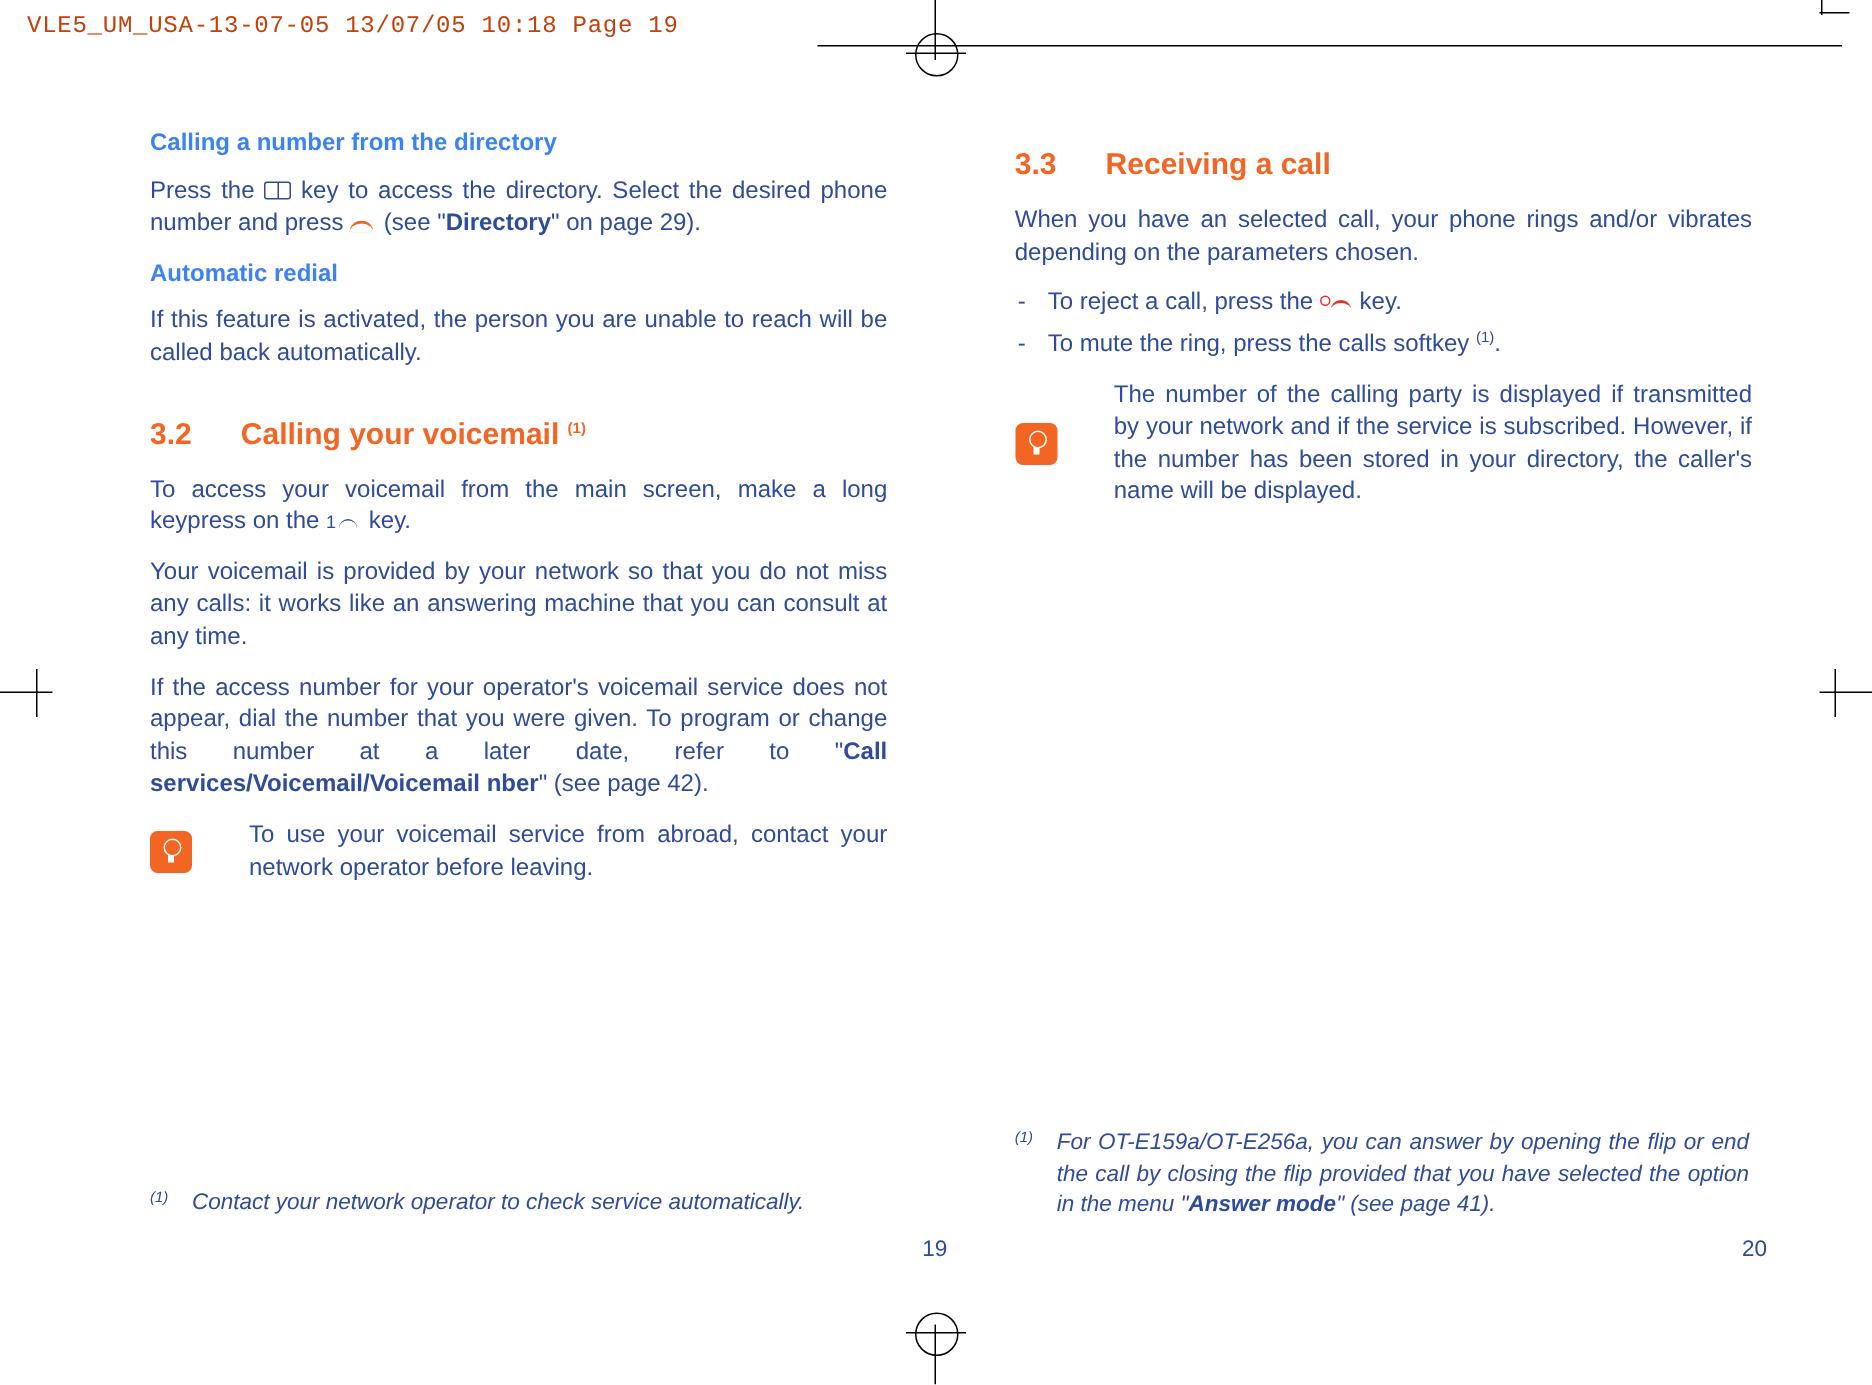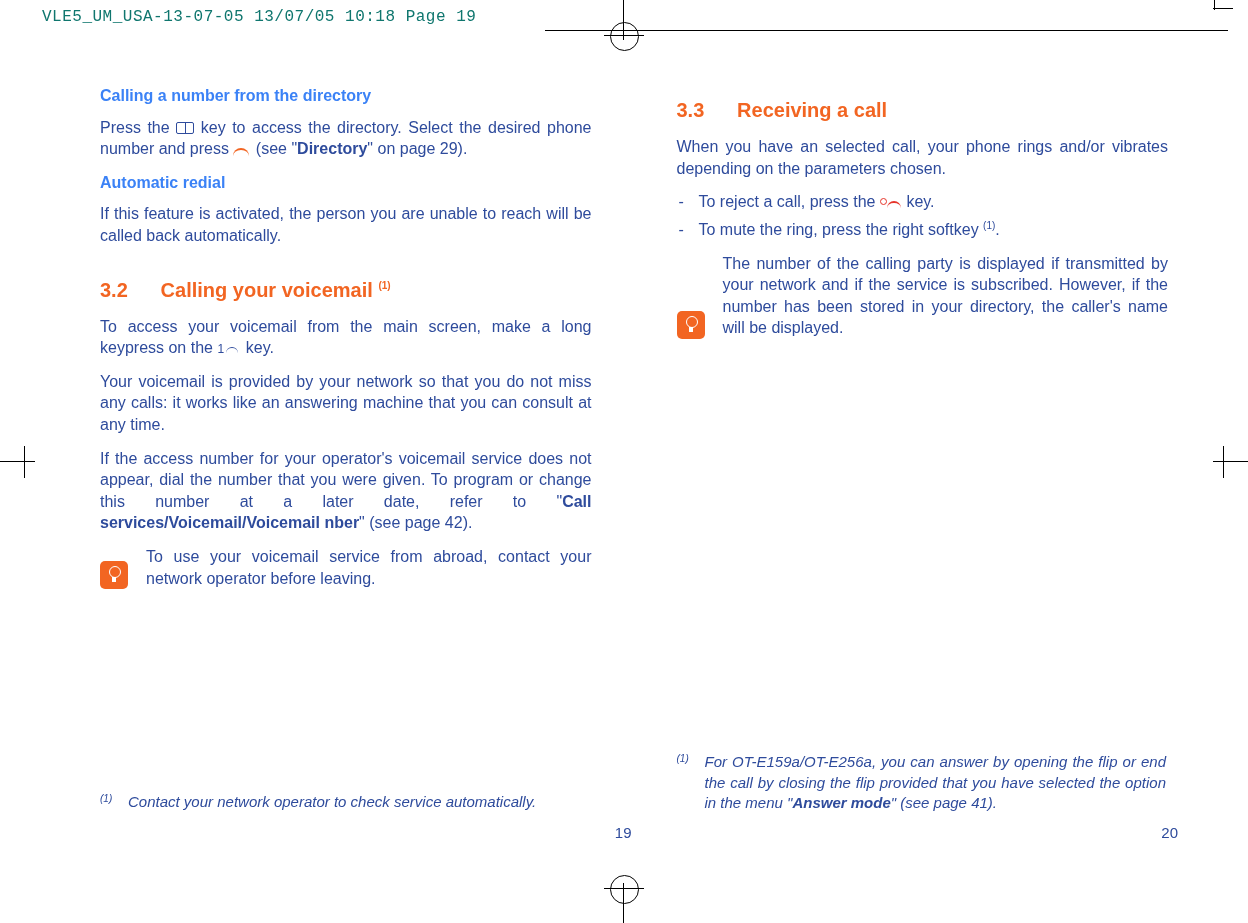--- a/index.html
+++ b/index.html
@@ -8,24 +8,24 @@
     padding: 0;
     width: 1248px;
     height: 923px;
     background: #fff;
     font-family: Arial, Helvetica, sans-serif;
     position: relative;
   }
   .print-marks {
     position: absolute;
     top: 8px;
-    left: 42px;
+    left: 18px;
     font-family: "Courier New", monospace;
     font-size: 16px;
-    color: #0f766e;
+    color: #c2410c;
     letter-spacing: 0.5px;
   }
   .reg-top {
     position: absolute;
     top: 0;
     left: 50%;
     transform: translateX(-50%);
     width: 40px;
     height: 40px;
   }
@@ -287,22 +287,23 @@
     margin-bottom: 6px;
   }
   ul.dashed li::before {
     content: "-";
     position: absolute;
     left: 2px;
     top: 0;
   }
   .tipbox {
     display: flex;
-    align-items: flex-end;
+    align-items: center;
     margin-top: 8px;
+    gap: 20px;
   }
   .tipbox .bulb {
     flex: 0 0 28px;
     width: 28px;
     height: 28px;
     background: #f26522;
     border-radius: 5px;
     margin-right: 18px;
     position: relative;
   }
@@ -418,21 +419,21 @@
 
     <p class="just">When you have an selected call, your phone rings and/or vibrates depending on the parameters chosen.</p>
 
     <ul class="dashed">
       <li>
         <span>To reject a call, press the </span>
         <span class="icon icon-end"></span>
         <span> key.</span>
       </li>
       <li>
-        <span>To mute the ring, press the right softkey </span><span class="sup">(1)</span><span>.</span>
+        <span>To mute the ring, press the calls softkey </span><span class="sup">(1)</span><span>.</span>
       </li>
     </ul>
 
     <div class="tipbox">
       <div class="bulb"></div>
       <div class="tiptext">The number of the calling party is displayed if transmitted by your network and if the service is subscribed. However, if the number has been stored in your directory, the caller's name will be displayed.</div>
     </div>
 
     <div class="footnote">
       <span class="fn-marker">(1)</span><span class="fn-body">

